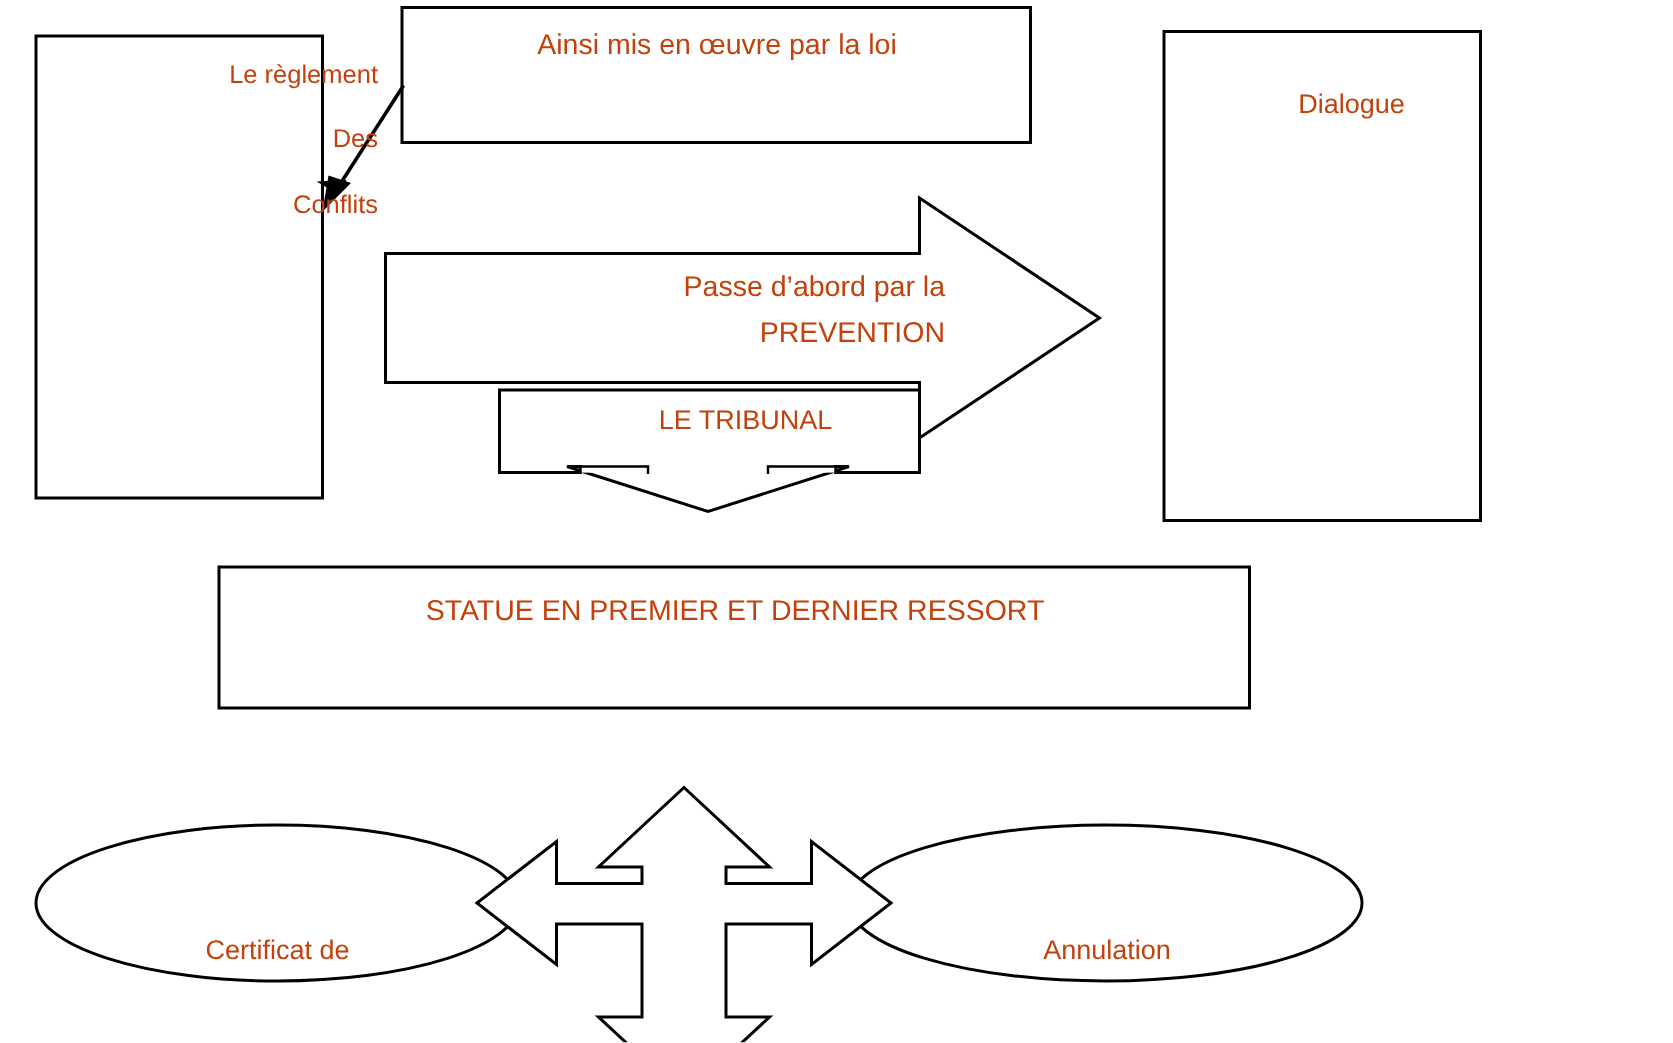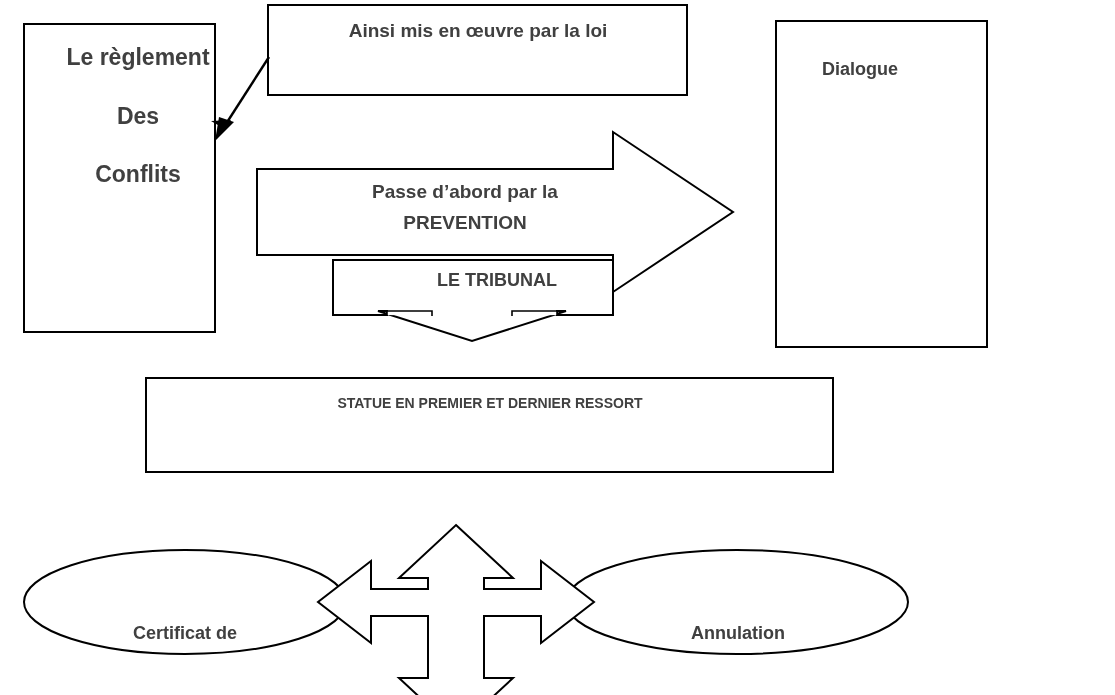--- a/index.html
+++ b/index.html
@@ -43,52 +43,52 @@
     stroke: #000000;
     stroke-width: 2.4;
   }
   .connector-head {
     fill: #000000;
     stroke: none;
   }
   .txt {
     position: absolute;
     text-align: center;
-    font-weight: bold;
-    color: #404040;
+    font-weight: normal;
+    color: #c2410c;
     line-height: 1.55;
     white-space: pre-line;
     pointer-events: none;
   }
 
   
   .t-reglement {
     left: 24px;  top: 28px;  width: 228px;
-    font-size: 23px; line-height: 2.55;
+    font-size: 17px; line-height: 2.55; text-align: right;
   }
   .t-loi {
     left: 268px; top: 16px;  width: 420px;
     font-size: 19px;
   }
   .t-dialogue {
-    left: 734px; top: 30px;  width: 252px;
+    left: 775px; top: 30px;  width: 252px;
     font-size: 18px; line-height: 1.45;
   }
   .t-dialogue .gap { display:block; height: 14px; }
   .t-prevention {
     left: 300px; top: 177px; width: 330px;
-    font-size: 19px; line-height: 1.62;
+    font-size: 19px; line-height: 1.62; text-align: right;
   }
   .t-tribunal {
     left: 333px; top: 267px; width: 328px;
     font-size: 18px;
   }
   .t-statue {
     left: 150px; top: 393px; width: 680px;
-    font-size: 14px;
+    font-size: 19px;
   }
   .t-certificat {
     left: 55px;  top: 572px; width: 260px;
     font-size: 18px; line-height: 2.25;
   }
   .t-annulation {
     left: 600px; top: 572px; width: 276px;
     font-size: 18px; line-height: 2.25;
   }
 </style>

